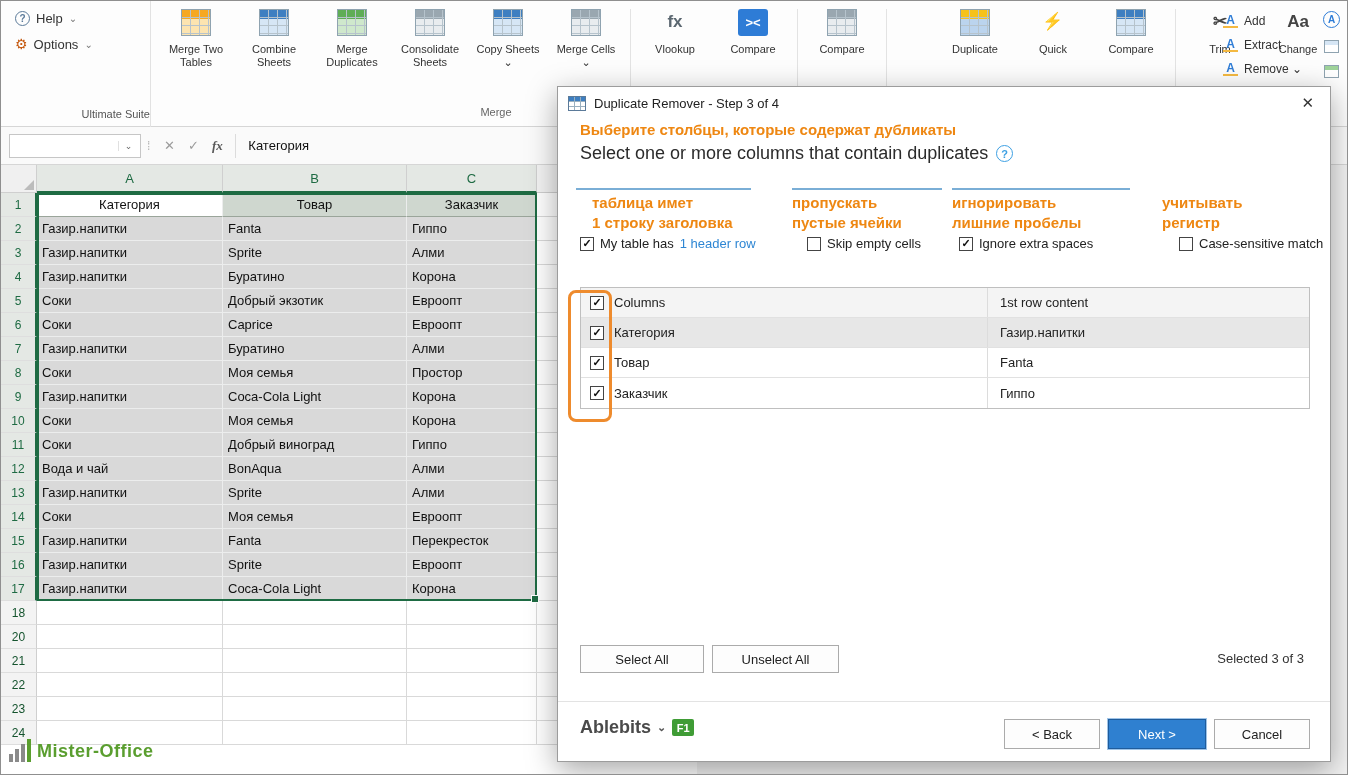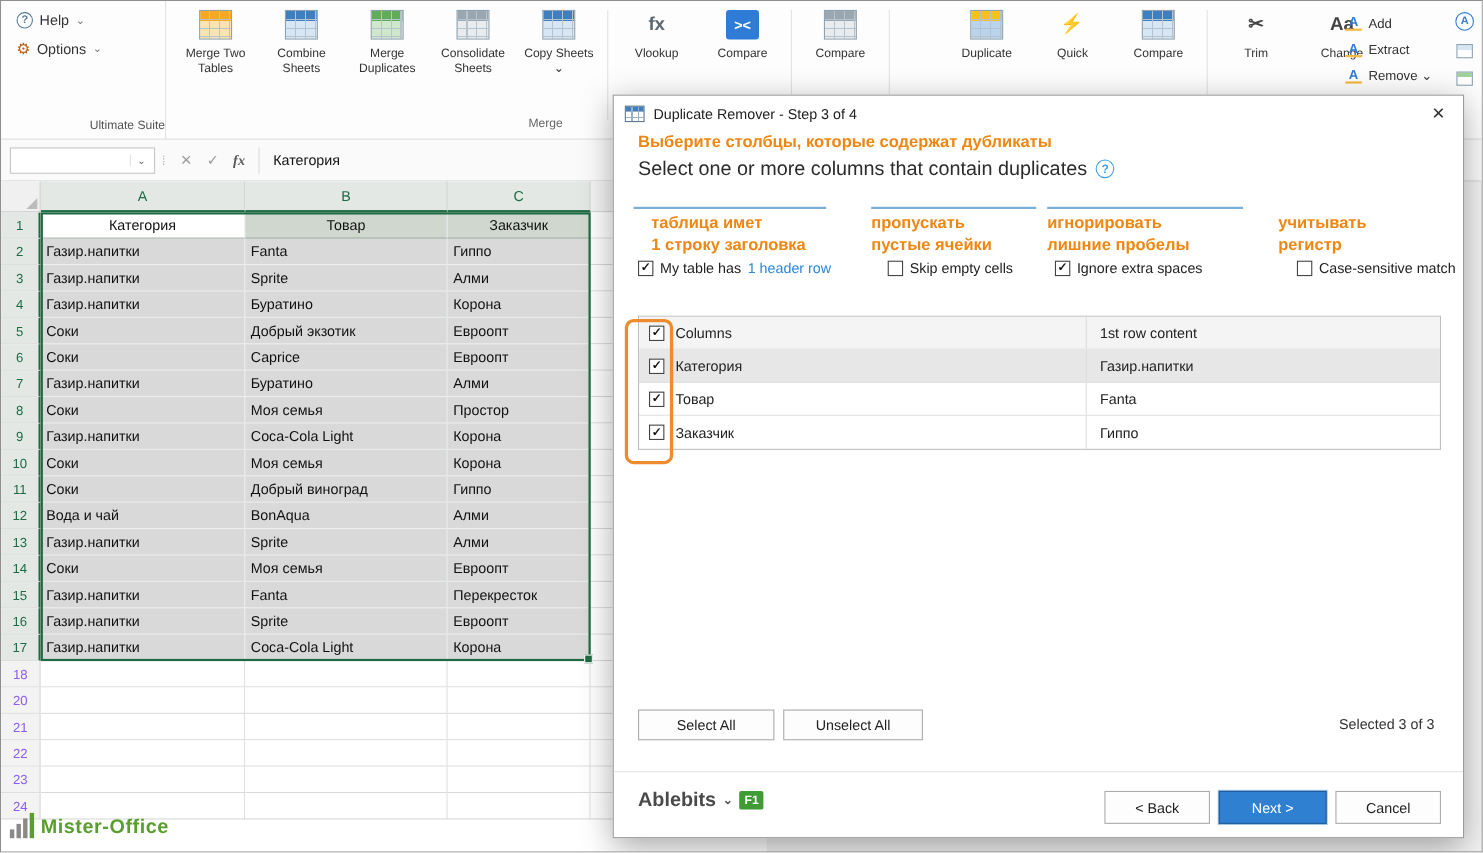--- a/index.html
+++ b/index.html
@@ -51,21 +51,21 @@
   .fb-input { flex:0 0 auto; width:340px; font-size:13px; color:#111; padding-left:6px; }
 
   
   .sheet { position:absolute; top:164px; left:0; width:696px; bottom:0; background:#fff; }
   .colhdr-row { display:flex; height:28px; }
   .corner { width:36px; background:#f0f0f0; border-right:1px solid #cfcfcf; border-bottom:1px solid #cfcfcf; position:relative; }
   .corner:after { content:""; position:absolute; right:2px; bottom:2px; border-left:10px solid transparent; border-bottom:10px solid #bcbcbc; }
   .colhdr { display:flex; align-items:center; justify-content:center; font-size:13px; color:#444; background:#f3f3f3; border-right:1px solid #cfcfcf; border-bottom:1px solid #cfcfcf; }
   .colhdr.sel { background:#e4e8e4; color:#1e6b43; border-bottom:2px solid #1e6b43; }
   .grow { display:flex; height:24px; }
-  .rowhdr { width:36px; display:flex; align-items:center; justify-content:center; font-size:12px; color:#8b5cf6; background:#f3f3f3; border-right:1px solid #cfcfcf; border-bottom:1px solid #dedede; }
+  .rowhdr { width:36px; display:flex; align-items:center; justify-content:center; font-size:12px; color:#14532d; background:#f3f3f3; border-right:1px solid #cfcfcf; border-bottom:1px solid #dedede; }
   .rowhdr.sel { background:#e4e8e4; color:#1e6b43; border-right:2px solid #1e6b43; }
   .cell { border-right:1px solid #d9d9d9; border-bottom:1px solid #d9d9d9; font-size:13px; display:flex; align-items:center; padding:0 5px; color:#111; overflow:hidden; white-space:nowrap; background:#fff; }
   .cell.filled { background:#d9d9d9; border-color:#eceded; }
   .cell.hdr { background:#cfd7cf; justify-content:center; border-bottom:1px solid #9aa59a; }
   .cell.active { background:#fff; }
   .range-border { position:absolute; left:36px; top:28px; width:500px; height:408px; border:2px solid #1e6b43; pointer-events:none; }
   .range-border:after { content:""; position:absolute; right:-4px; bottom:-4px; width:6px; height:6px; background:#1e6b43; border:1px solid #fff; }
 
   
   .mo-logo { position:absolute; left:8px; bottom:12px; display:flex; align-items:flex-end; gap:6px; z-index:5; }
@@ -145,20 +145,24 @@
           <span class="rb-lbl">Merge Duplicates</span>
         </div>
         <div class="rb-btn">
           <span class="icn icn-table" style="--c1: #9AA7B0; --c2: #E8ECEF;"></span>
           <span class="rb-lbl">Consolidate Sheets</span>
         </div>
         <div class="rb-btn">
           <span class="icn icn-table" style="--c1: #3E7FC1; --c2: #D6E6F5;"></span>
           <span class="rb-lbl">Copy Sheets ⌄</span>
         </div>
+        <div class="rb-btn">
+          <span class="icn icn-table" style="--c1: #9AA7B0; --c2: #E8ECEF;"></span>
+          <span class="rb-lbl">Merge Cells ⌄</span>
+        </div>
         <span class="rb-sep"></span>
         <div class="rb-btn">
           <span class="icn icn-glyph" style="--c1: #5b6770;">fx</span>
           <span class="rb-lbl">Vlookup</span>
         </div>
         <div class="rb-btn">
           <span class="icn icn-badge" style="--c1: #2e7cd6;">&gt;&lt;</span>
           <span class="rb-lbl">Compare</span>
         </div>
         <span class="rb-sep"></span>

